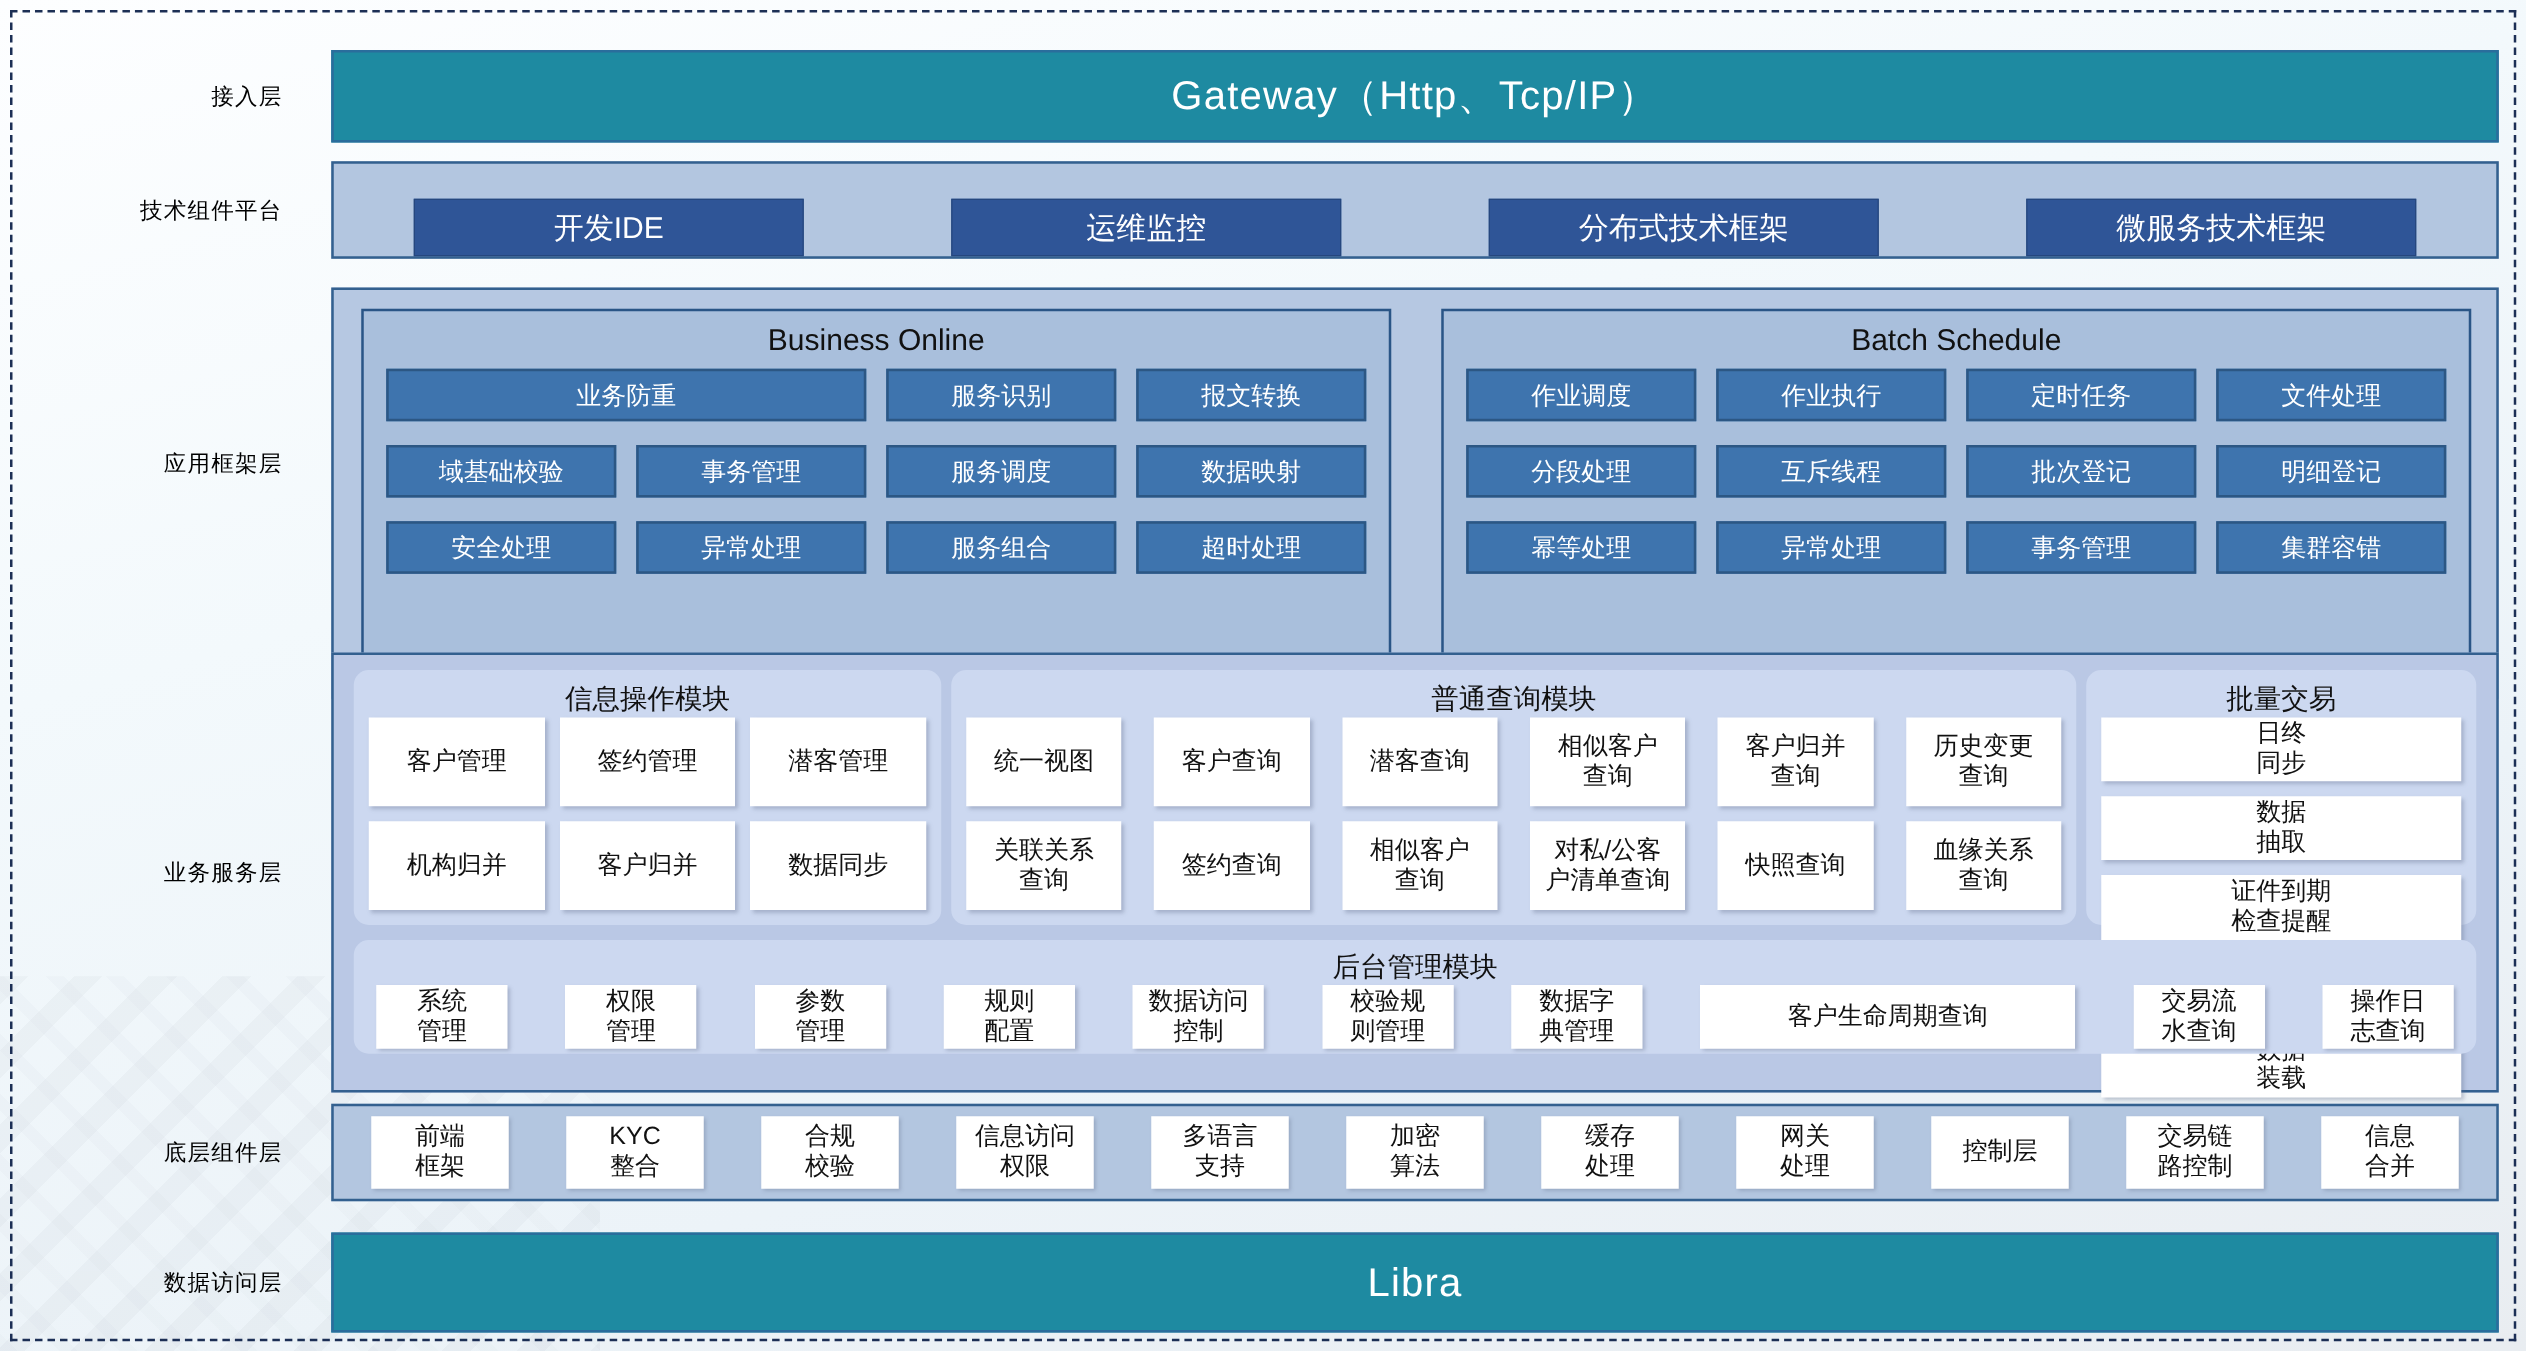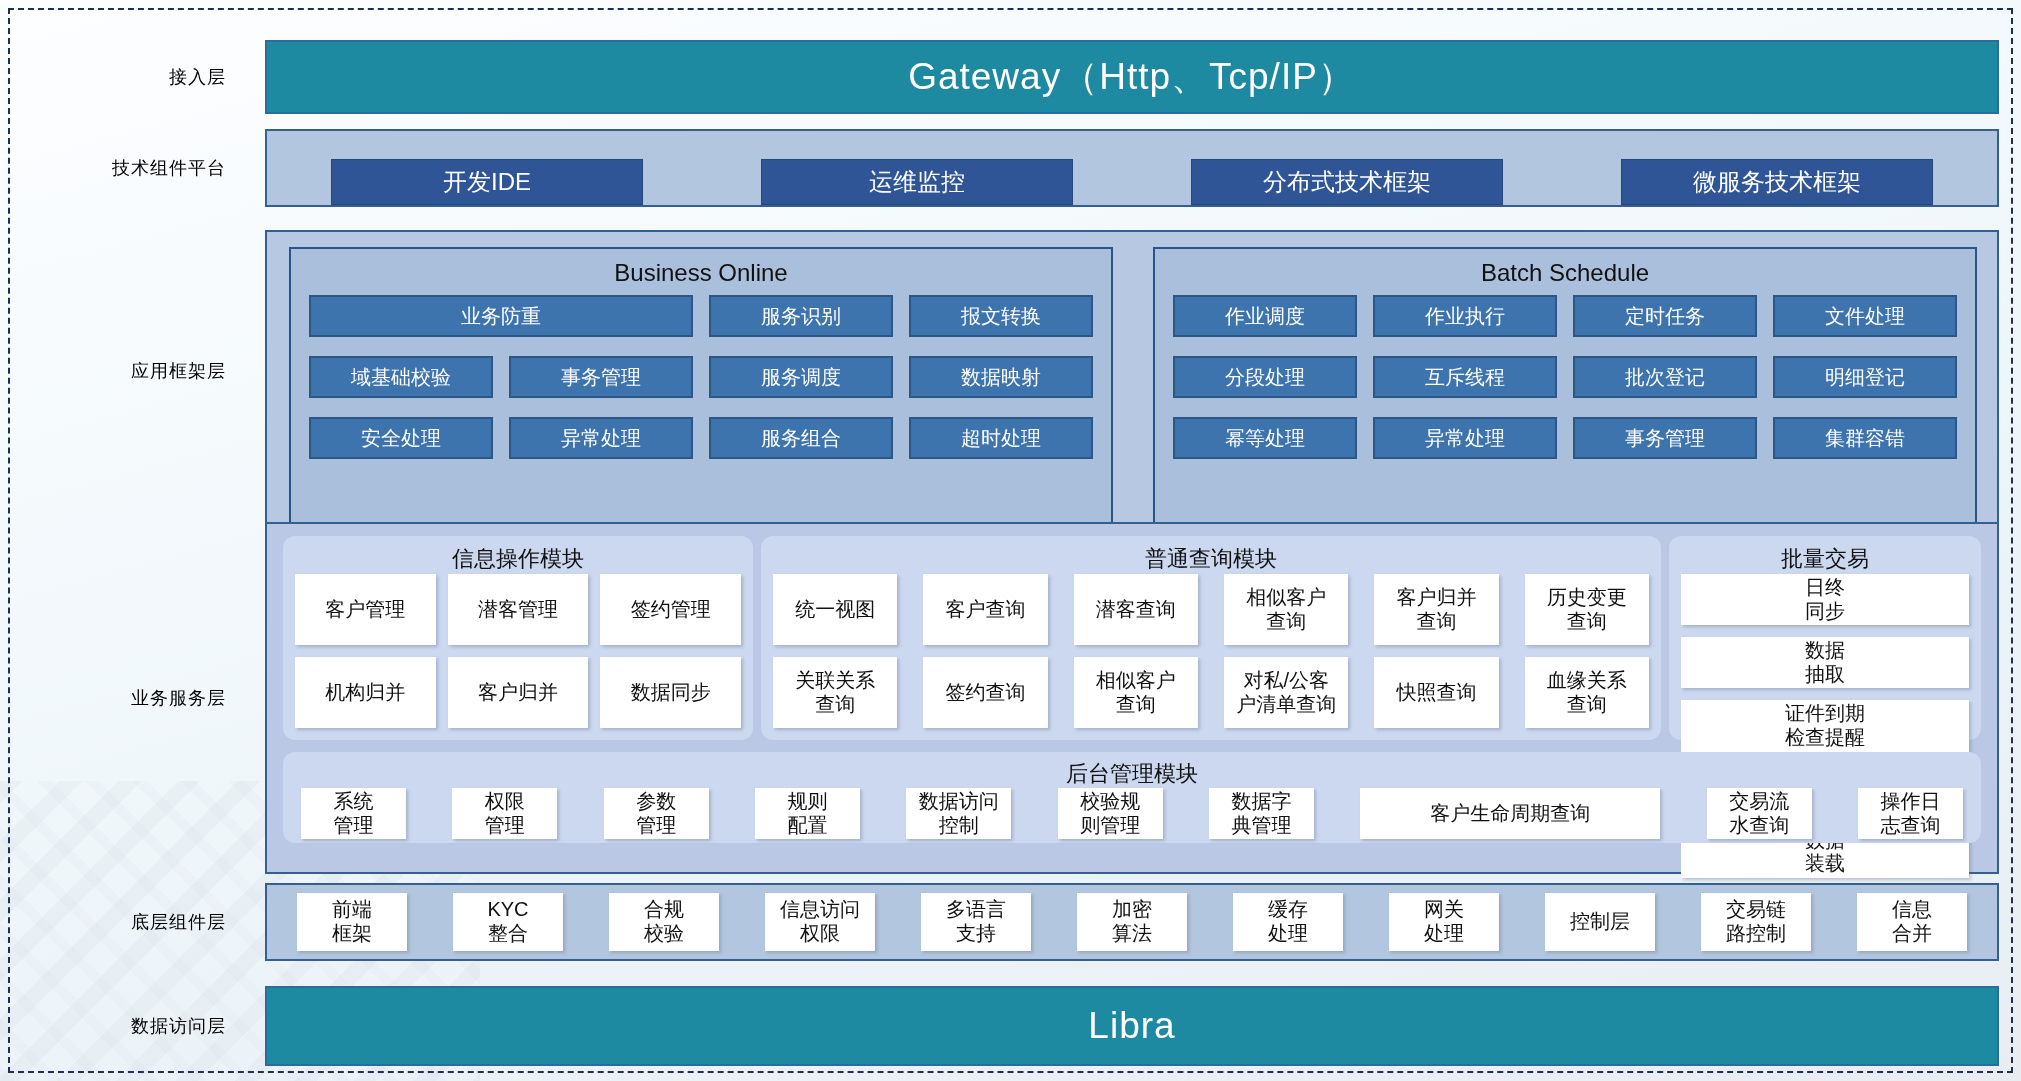--- a/index.html
+++ b/index.html
@@ -27,21 +27,21 @@
     position: absolute; left: 14px; width: 212px;
     display: flex; align-items: center; justify-content: flex-end;
     font-size: 18px; color: #000; letter-spacing: 1px;
   }
   .band { position: absolute; left: 265px; width: 1734px; }
 
   
   .teal-bar {
     background: #1e8aa1; border: 2px solid #2a6d9c; color: #fff;
     display: flex; align-items: center; justify-content: center;
-    font-size: 37px; letter-spacing: 1px;
+    font-size: 32px; letter-spacing: 1px;
   }
 
   
   .tech-band {
     background: #b3c6e0; border: 2px solid #33608f;
     display: flex; align-items: flex-end; justify-content: space-between;
     padding: 0 64px;
   }
   .btn-dark {
     width: 312px; height: 46px; background: #2f5597; border: 1px solid #26477e;
@@ -192,22 +192,22 @@
       </div>
     </div>
   </div>
 
   <div class="band bizsvc-band" id="bizsvc">
     <div class="panel-row">
       <div class="panel p-info">
         <div class="panel-title">信息操作模块</div>
         <div class="cards-grid g3">
           <div class="card">客户管理</div>
+          <div class="card">签约管理</div>
           <div class="card">潜客管理</div>
-          <div class="card">签约管理</div>
           <div class="card">机构归并</div>
           <div class="card">客户归并</div>
           <div class="card">数据同步</div>
         </div>
       </div>
       <div class="panel p-query">
         <div class="panel-title">普通查询模块</div>
         <div class="cards-grid g6">
           <div class="card">统一视图</div>
           <div class="card">客户查询</div>

